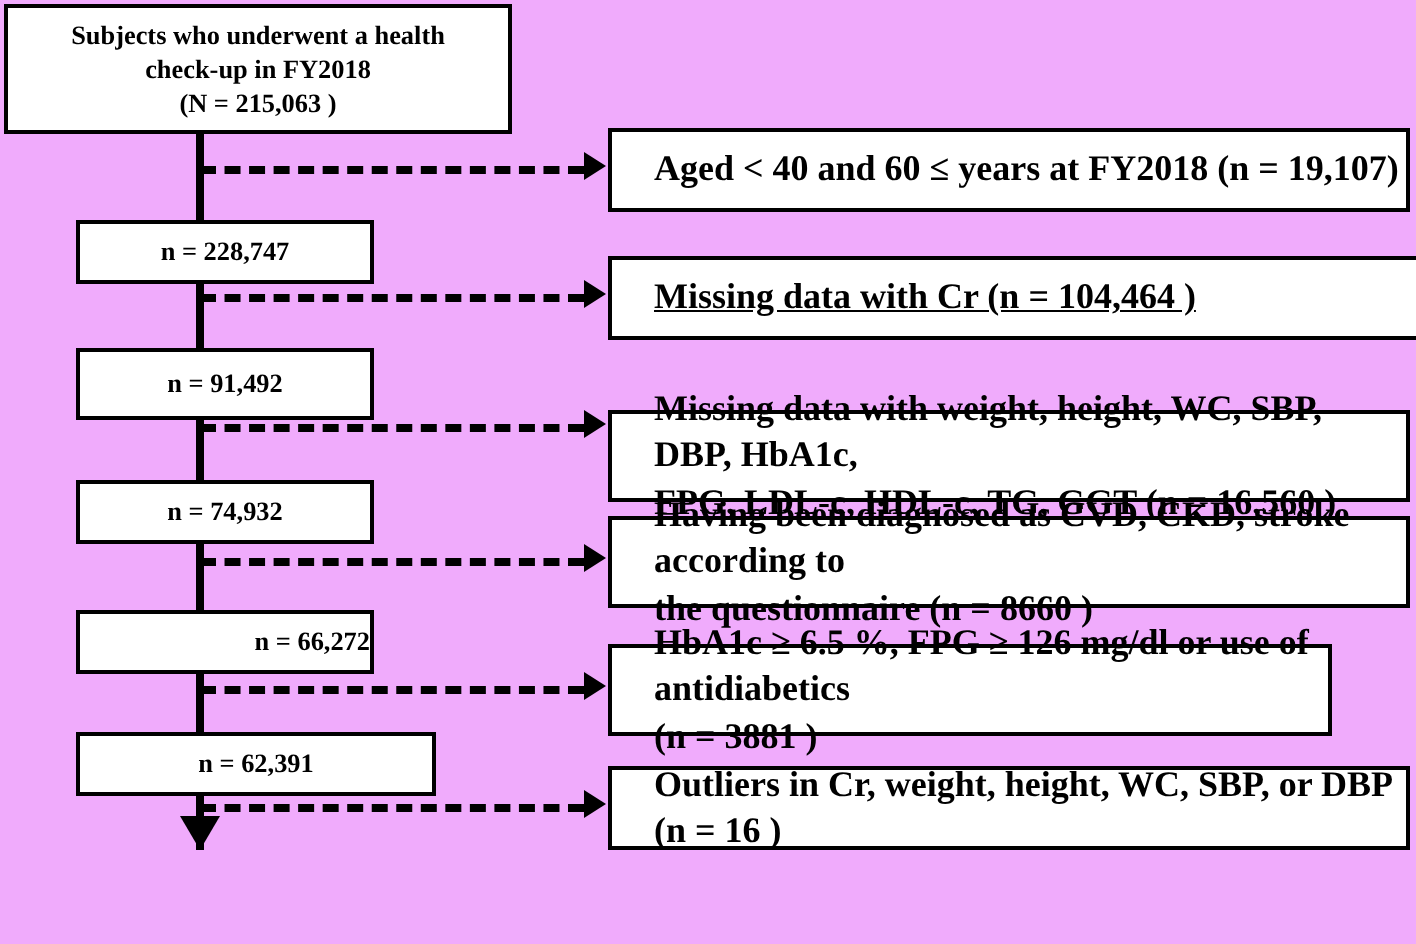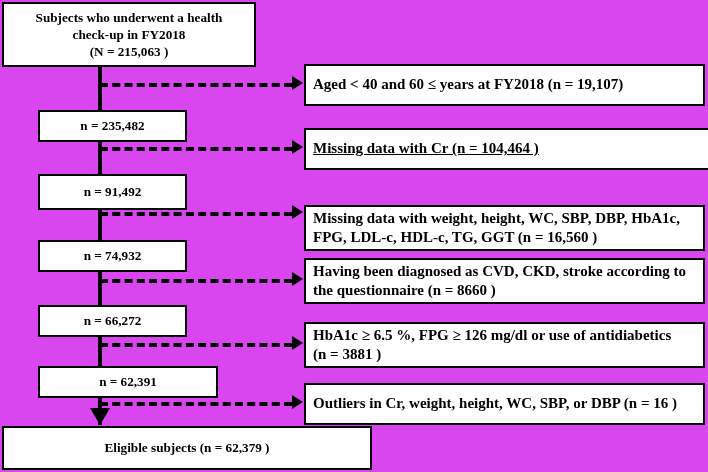--- a/index.html
+++ b/index.html
@@ -4,21 +4,21 @@
 <style>
   html, body {
     margin: 0;
     padding: 0;
     background: #ffffff;
   }
   #flowchart {
     position: relative;
     width: 708px;
     height: 472px;
-    background: #d946ef;
+    background: #f0abfc;
     font-family: "Liberation Serif", "DejaVu Serif", serif;
     overflow: hidden;
   }
 
   
   .box {
     position: absolute;
     box-sizing: border-box;
     background: #ffffff;
     border: 2px solid #000000;
@@ -44,34 +44,34 @@
   .box.leftal { justify-content: flex-start; }
   .box.leftal .txt { text-align: left; padding-left: 7px; }
 
   
   #box-top      { left: 2px;   top: 2px;   width: 254px; height: 65px;  }
   #box-top .txt { font-size: 13.2px; }
 
   #box-n1 { left: 38px; top: 110px; width: 149px; height: 32px; }
   #box-n2 { left: 38px; top: 174px; width: 149px; height: 36px; }
   #box-n3 { left: 38px; top: 240px; width: 149px; height: 32px; }
-  #box-n4 { left: 38px; top: 305px; width: 149px; height: 32px; }
+  #box-n4 { left: 38px; top: 305px; width: 149px; height: 32px; justify-content: flex-end; }
   #box-n5 { left: 38px; top: 366px; width: 180px; height: 32px; }
   .nbox .txt { font-size: 13.2px; }
 
   #box-bottom      { left: 2px; top: 426px; width: 370px; height: 44px; }
   #box-bottom .txt { font-size: 13.2px; }
 
   #box-e1 { left: 304px; top: 64px;  width: 401px; height: 42px; }
   #box-e2 { left: 304px; top: 128px; width: 460px; height: 42px; text-decoration: underline; }
   #box-e3 { left: 304px; top: 205px; width: 401px; height: 46px; }
   #box-e4 { left: 304px; top: 258px; width: 401px; height: 46px; }
-  #box-e5 { left: 304px; top: 322px; width: 401px; height: 46px; }
+  #box-e5 { left: 304px; top: 322px; width: 362px; height: 46px; }
   #box-e6 { left: 304px; top: 383px; width: 401px; height: 42px; }
-  .ebox .txt { font-size: 15px; }
+  .ebox .txt { font-size: 18px; margin-left: 14px; }
 
   
   .vline {
     position: absolute;
     width: 4px;
     background: #000000;
     left: 98px;
     z-index: 1;
   }
   
@@ -146,21 +146,21 @@
   <div class="dash" id="dash6"></div>
   <div class="dash-arrow" id="arrow6"></div>
 
   <div class="box center" id="box-top">
     <span class="txt">Subjects who underwent a health
 check-up in FY2018
 (N = 215,063 )</span>
   </div>
 
   <div class="box center nbox" id="box-n1">
-    <span class="txt">n = 235,482</span>
+    <span class="txt">n = 228,747</span>
   </div>
   <div class="box center nbox" id="box-n2">
     <span class="txt">n = 91,492</span>
   </div>
   <div class="box center nbox" id="box-n3">
     <span class="txt">n = 74,932</span>
   </div>
   <div class="box center nbox" id="box-n4">
     <span class="txt">n = 66,272</span>
   </div>
@@ -183,17 +183,14 @@
 the questionnaire (n = 8660 )</span>
   </div>
   <div class="box leftal ebox" id="box-e5">
     <span class="txt">HbA1c ≥ 6.5 %, FPG ≥ 126 mg/dl  or use of antidiabetics
 (n = 3881 )</span>
   </div>
   <div class="box leftal ebox" id="box-e6">
     <span class="txt">Outliers in Cr, weight, height, WC, SBP, or DBP  (n = 16 )</span>
   </div>
 
-  <div class="box center" id="box-bottom">
-    <span class="txt">Eligible subjects (n = 62,379 )</span>
-  </div>
 
 </div>
 
 </body></html>

